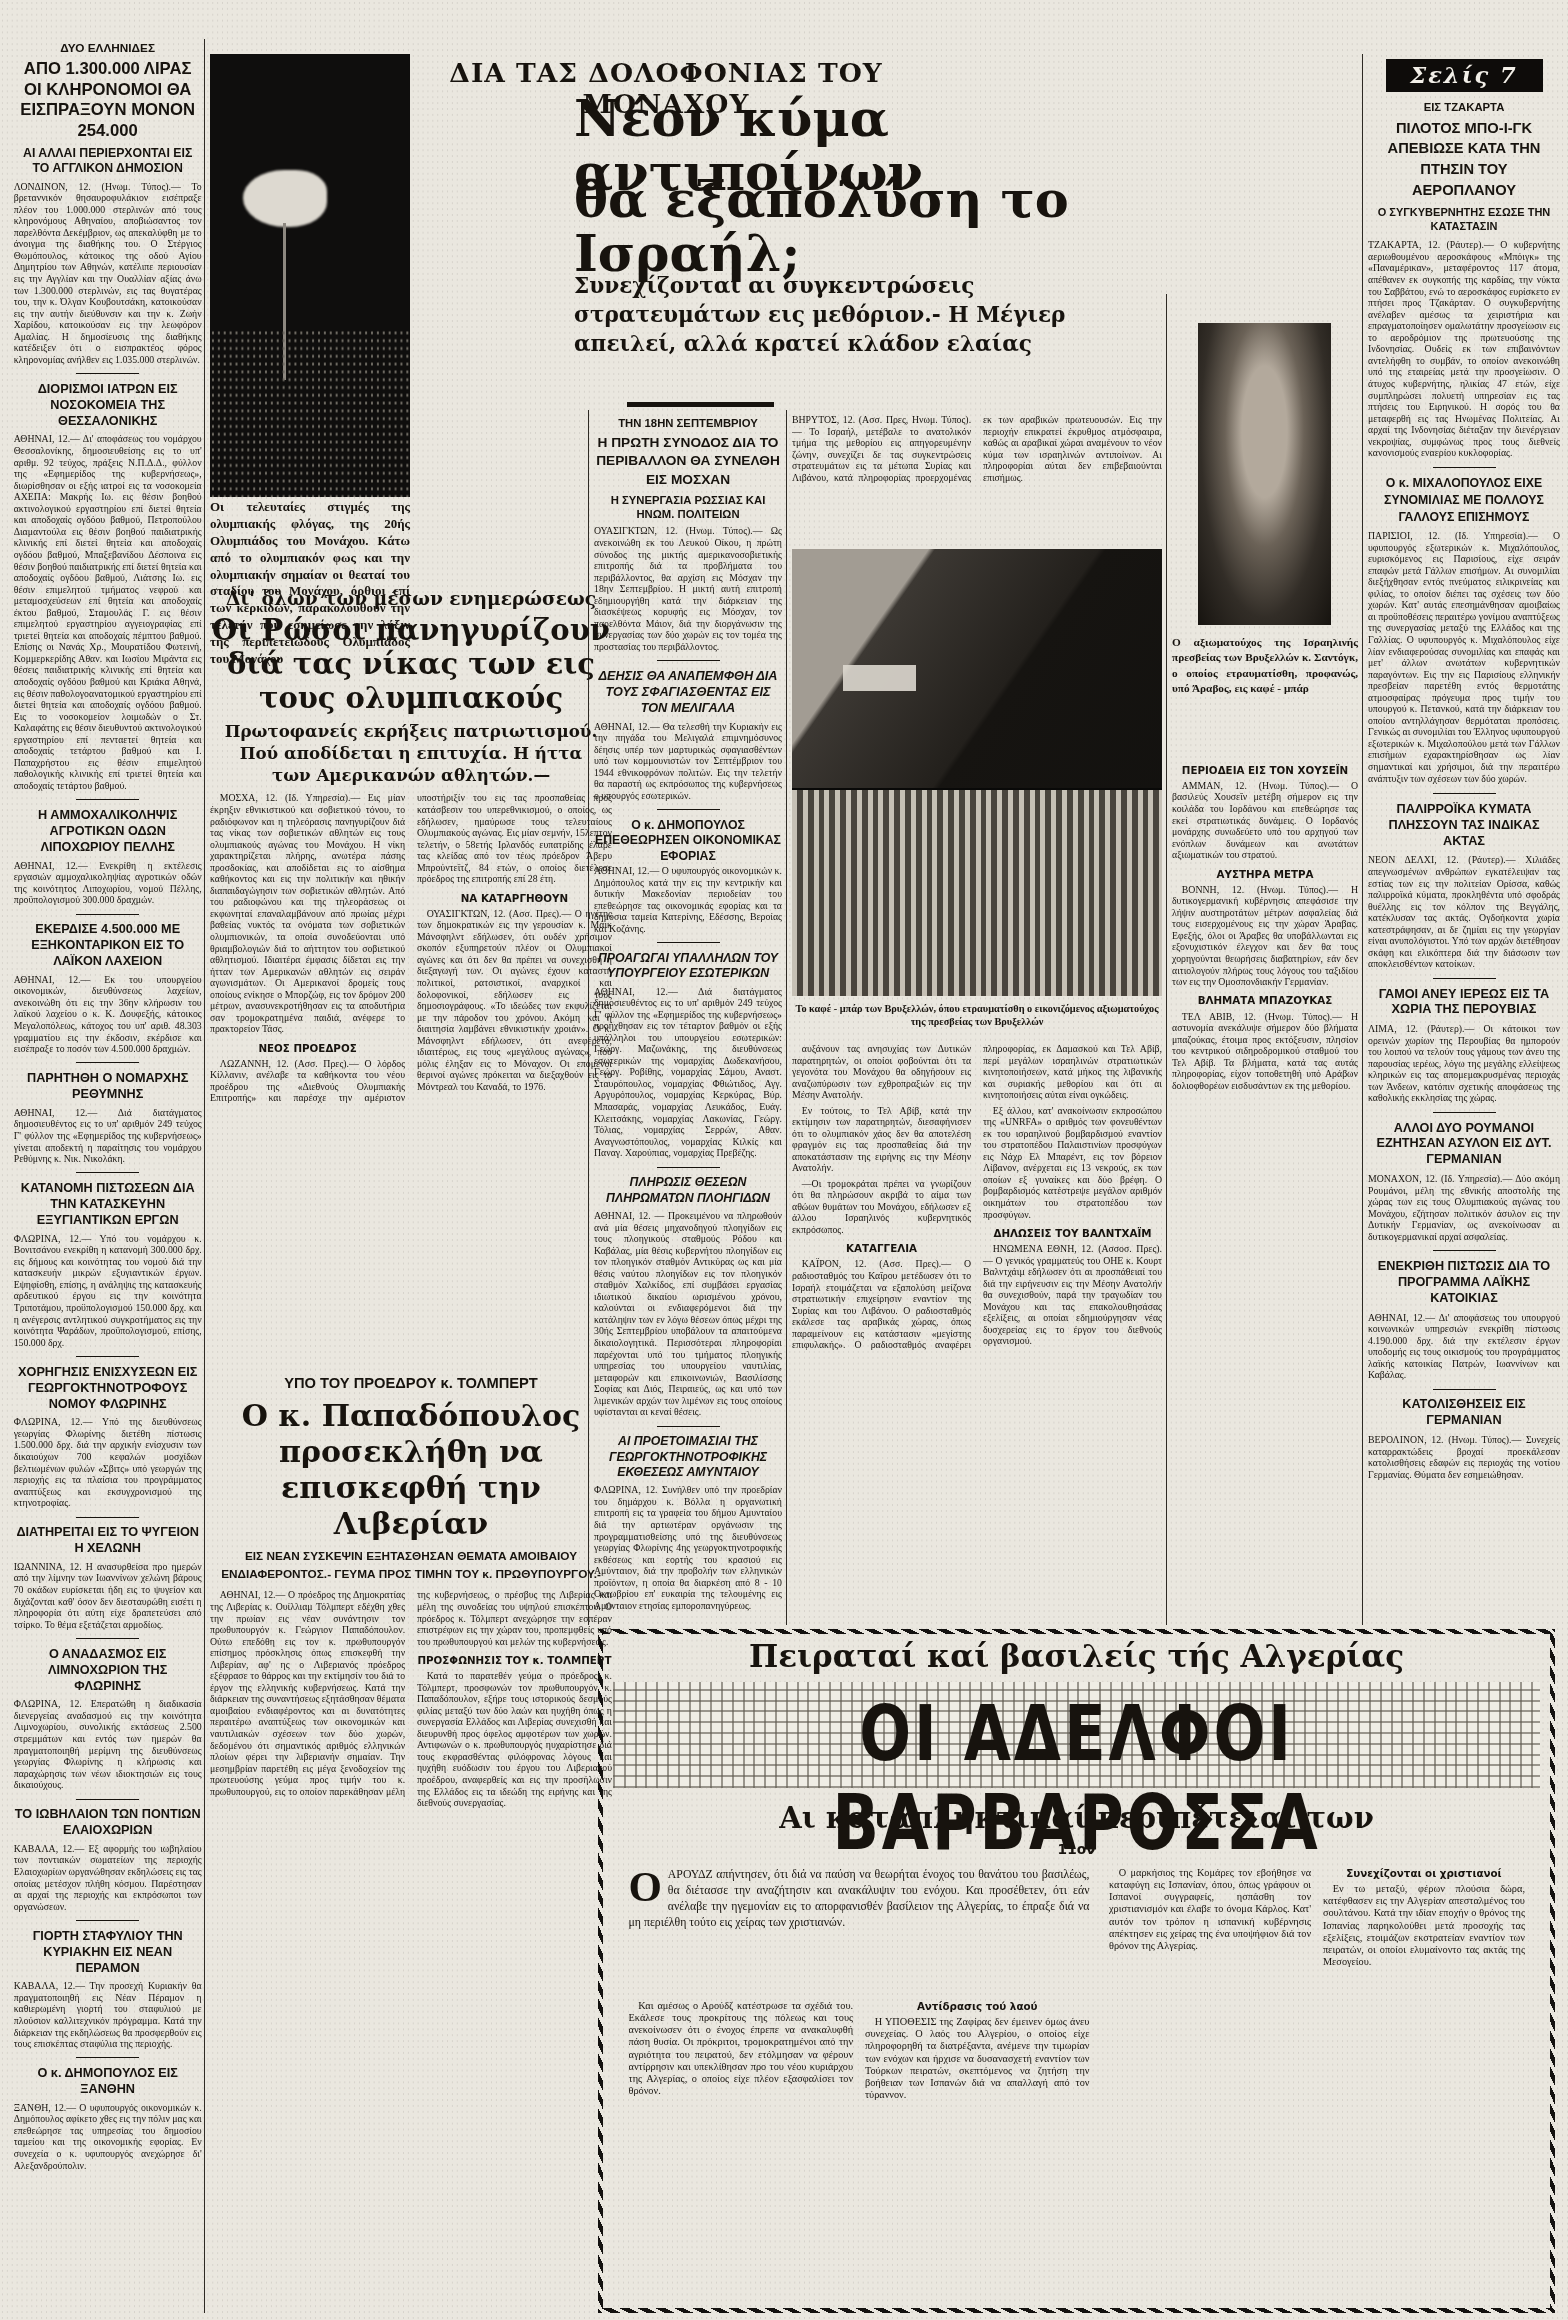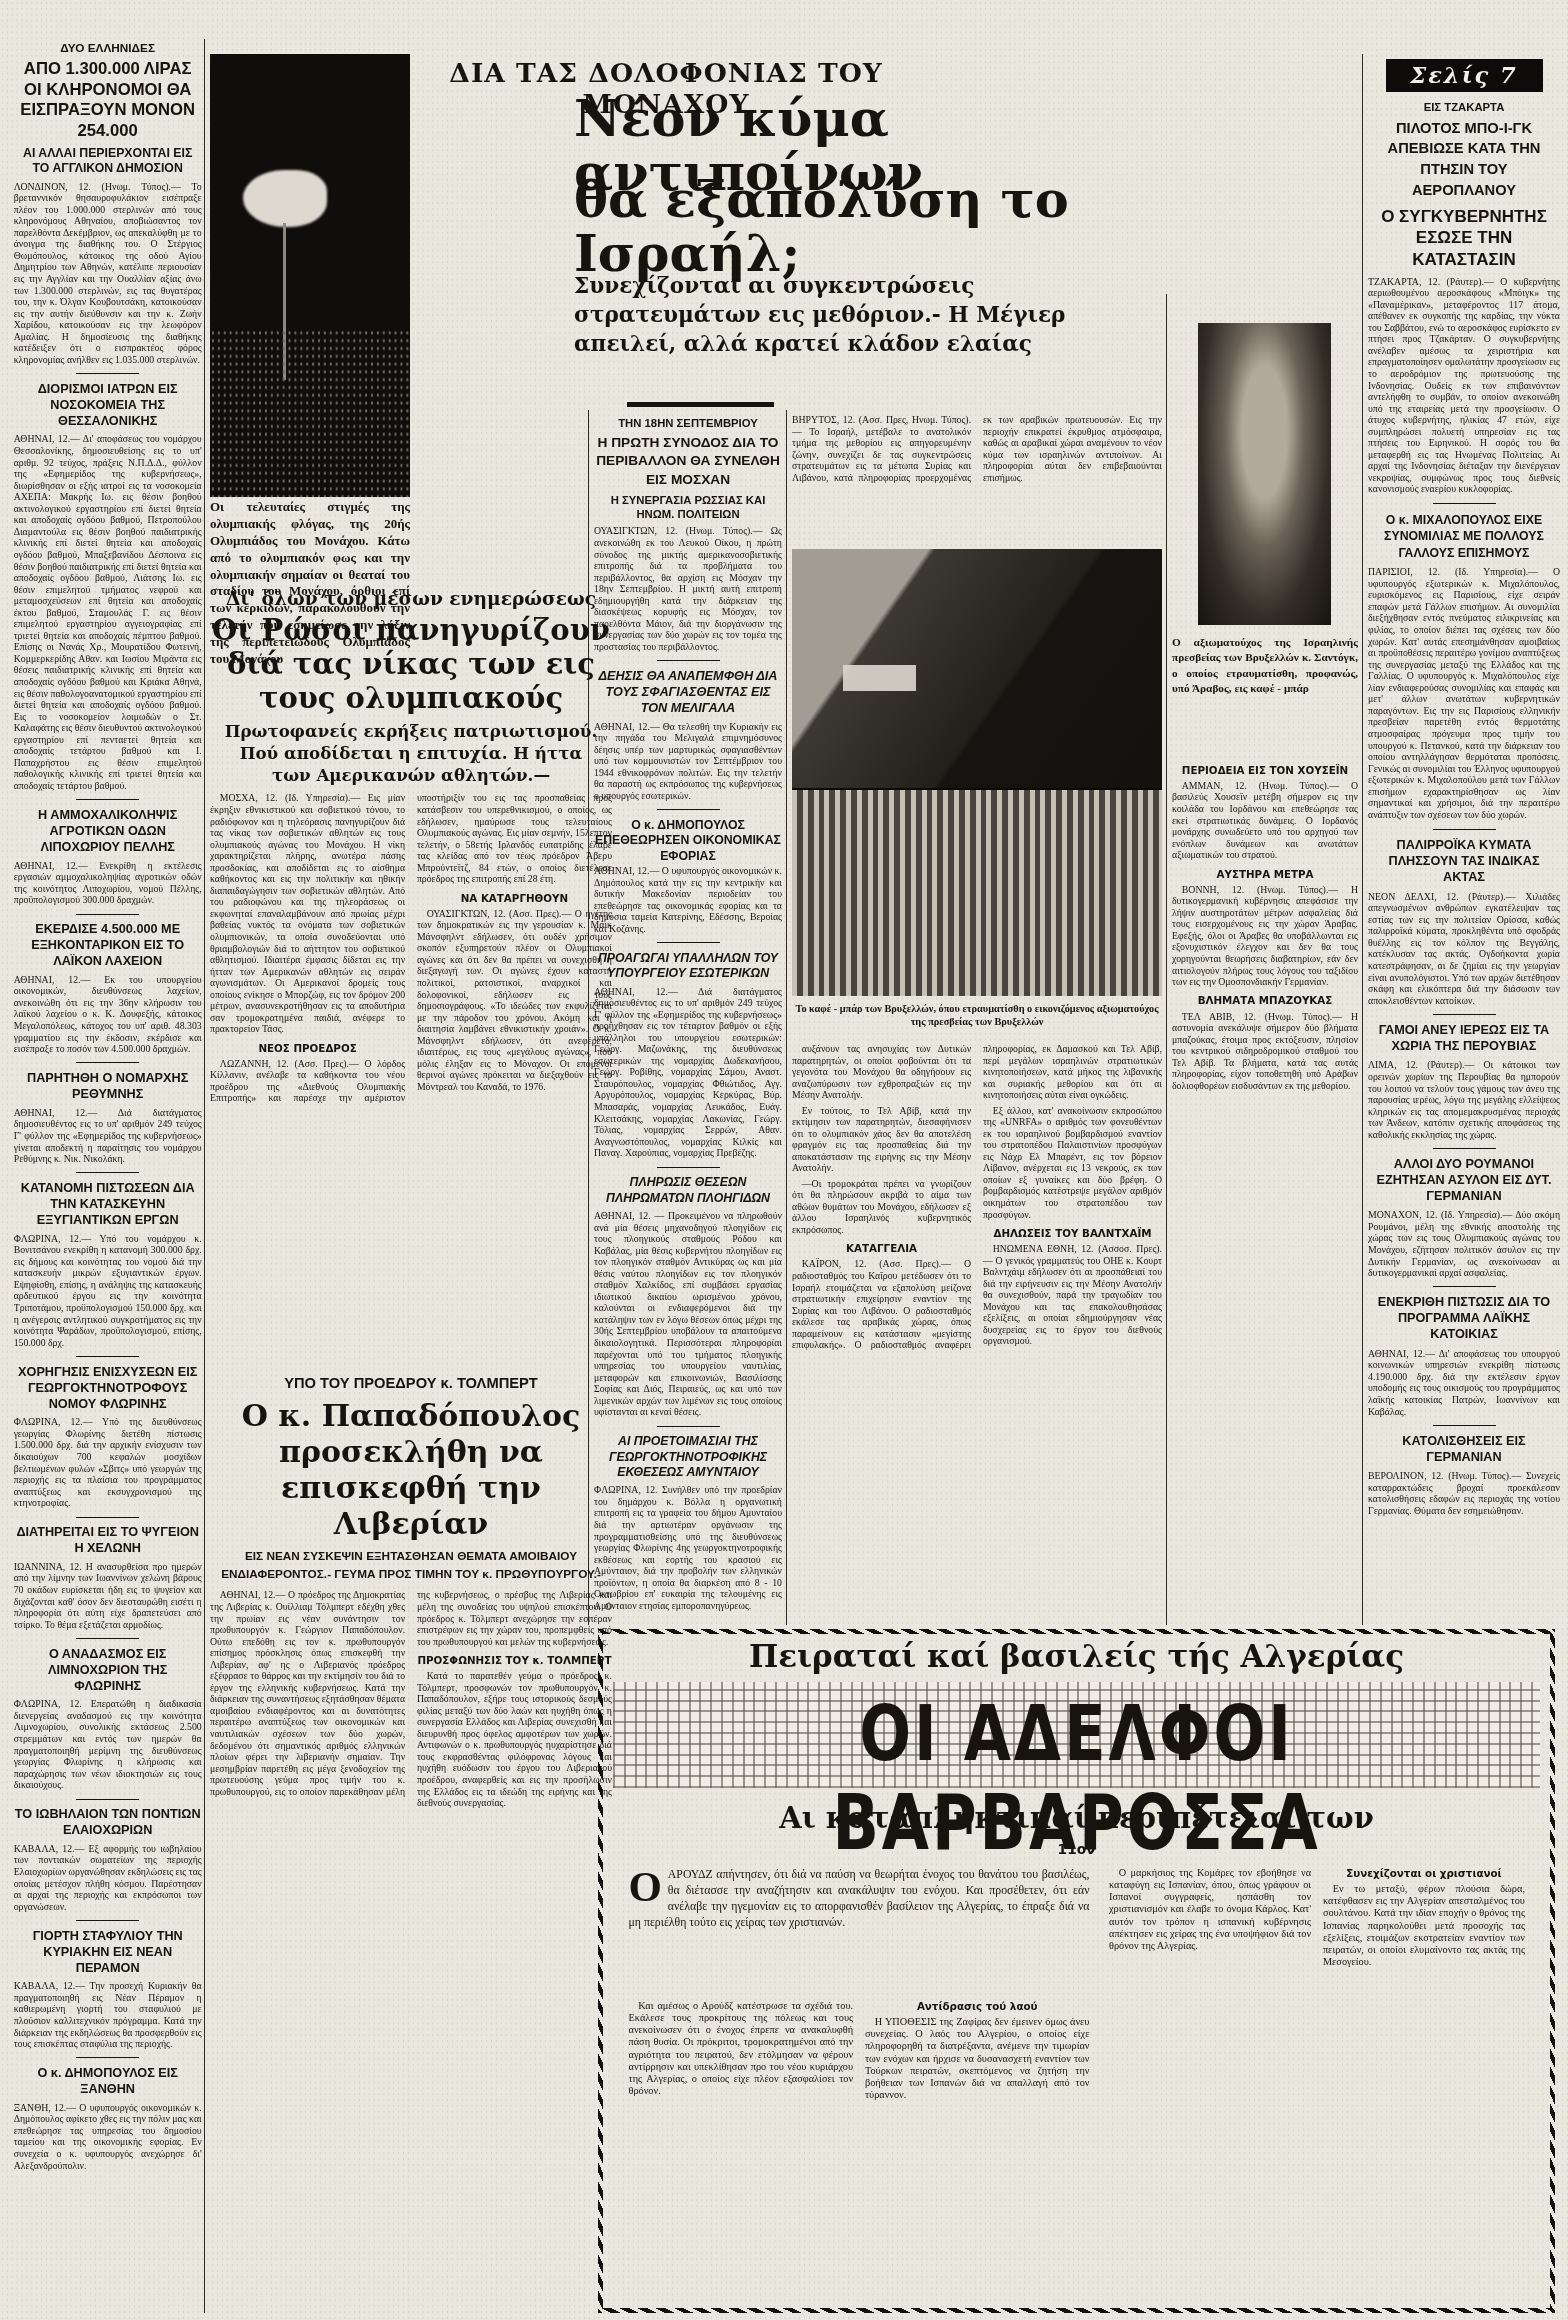--- a/index.html
+++ b/index.html
@@ -113,21 +113,21 @@
   <div class="abs serif-hl" style="left:421px;top:57px;width:490px;font-size:26.5px;letter-spacing:1px">ΔΙΑ ΤΑΣ ΔΟΛΟΦΟΝΙΑΣ ΤΟΥ ΜΟΝΑΧΟΥ</div>
   <div class="abs serif-hl" style="left:574px;top:92px;width:600px;font-size:51px;text-align:left;line-height:1.05">Νέον κύμα αντιποίνων</div>
   <div class="abs serif-hl" style="left:574px;top:173px;width:600px;font-size:51px;text-align:left;line-height:1.05">θα εξαπολύση το Ισραήλ;</div>
   <div class="abs serif-hl" style="left:574px;top:271px;width:518px;font-size:21.6px;text-align:left;line-height:1.35">Συνεχίζονται αι συγκεντρώσεις στρατευμάτων εις μεθόριον.- Η Μέγιερ απειλεί, αλλά κρατεί κλάδον ελαίας</div>
 
   <div class="abs clip" style="left:1368px;top:59px;width:192px;height:1566px">
     <div class="badge" style="width:157px;margin:0 auto">Σελίς 7</div>
     <div>
       <div class="caps" style="font-size:11.3px;margin-top:7.8px">ΕΙΣ ΤΖΑΚΑΡΤΑ</div>
       <div class="caps" style="font-size:14.7px;margin:3.9px 0;line-height:1.4">ΠΙΛΟΤΟΣ ΜΠΟ-Ι-ΓΚ ΑΠΕΒΙΩΣΕ ΚΑΤΑ ΤΗΝ ΠΤΗΣΙΝ ΤΟΥ ΑΕΡΟΠΛΑΝΟΥ</div>
-      <div class="caps" style="font-size:17px;margin:5.9px 0">Ο ΣΥΓΚΥΒΕΡΝΗΤΗΣ ΕΣΩΣΕ ΤΗΝ ΚΑΤΑΣΤΑΣΙΝ</div>
+      <div class="caps" style="font-size:11px;margin:5.9px 0">Ο ΣΥΓΚΥΒΕΡΝΗΤΗΣ ΕΣΩΣΕ ΤΗΝ ΚΑΤΑΣΤΑΣΙΝ</div>
       <div class="body">ΤΖΑΚΑΡΤΑ, 12. (Ράυτερ).— Ο κυβερνήτης αεριωθουμένου αεροσκάφους «Μπόιγκ» της «Παναμέρικαν», μεταφέροντος 117 άτομα, απέθανεν εκ συγκοπής της καρδίας, την νύκτα του Σαββάτου, ενώ το αεροσκάφος ευρίσκετο εν πτήσει προς Τζακάρταν. Ο συγκυβερνήτης ανέλαβεν αμέσως τα χειριστήρια και επραγματοποίησεν ομαλωτάτην προσγείωσιν εις το αεροδρόμιον της πρωτευούσης της Ινδονησίας. Ουδείς εκ των επιβαινόντων αντελήφθη το συμβάν, το οποίον ανεκοινώθη υπό της εταιρείας μετά την προσγείωσιν. Ο άτυχος κυβερνήτης, ηλικίας 47 ετών, είχε συμπληρώσει πολυετή υπηρεσίαν εις τας πτήσεις του Ειρηνικού. Η σορός του θα μεταφερθή εις τας Ηνωμένας Πολιτείας. Αι αρχαί της Ινδονησίας διέταξαν την διενέργειαν νεκροψίας, συμφώνως προς τους διεθνείς κανονισμούς εναερίου κυκλοφορίας.</div>
     </div>
     <div class="sep"></div>
     <div class="clip" style="height:310px">
       <div class="caps" style="font-size:12.3px;line-height:1.35">Ο κ. ΜΙΧΑΛΟΠΟΥΛΟΣ ΕΙΧΕ ΣΥΝΟΜΙΛΙΑΣ ΜΕ ΠΟΛΛΟΥΣ ΓΑΛΛΟΥΣ ΕΠΙΣΗΜΟΥΣ</div>
       <div class="body" style="margin-top:4.9px">ΠΑΡΙΣΙΟΙ, 12. (Ιδ. Υπηρεσία).— Ο υφυπουργός εξωτερικών κ. Μιχαλόπουλος, ευρισκόμενος εις Παρισίους, είχε σειράν επαφών μετά Γάλλων επισήμων. Αι συνομιλίαι διεξήχθησαν εντός πνεύματος ειλικρινείας και φιλίας, το οποίον διέπει τας σχέσεις των δύο χωρών. Κατ' αυτάς επεσημάνθησαν αμοιβαίως αι προϋποθέσεις περαιτέρω γονίμου αναπτύξεως της συνεργασίας μεταξύ της Ελλάδος και της Γαλλίας. Ο υφυπουργός κ. Μιχαλόπουλος είχε λίαν ενδιαφερούσας συνομιλίας και επαφάς και μετ' άλλων ανωτάτων κυβερνητικών παραγόντων. Εις την εις Παρισίους ελληνικήν πρεσβείαν παρετέθη εντός θερμοτάτης ατμοσφαίρας πρόγευμα προς τιμήν του υπουργού κ. Πετανκού, κατά την διάρκειαν του οποίου αντηλλάγησαν θερμόταται προπόσεις. Γενικώς αι συνομιλίαι του Έλληνος υφυπουργού εξωτερικών κ. Μιχαλοπούλου μετά των Γάλλων επισήμων εχαρακτηρίσθησαν ως λίαν σημαντικαί και χρήσιμοι, διά την περαιτέρω ανάπτυξιν των σχέσεων των δύο χωρών.</div>
     </div>
     <div class="sep"></div>
     <div>
       <div class="caps" style="font-size:12.7px">ΠΑΛΙΡΡΟΪΚΑ ΚΥΜΑΤΑ ΠΛΗΣΣΟΥΝ ΤΑΣ ΙΝΔΙΚΑΣ ΑΚΤΑΣ</div>

